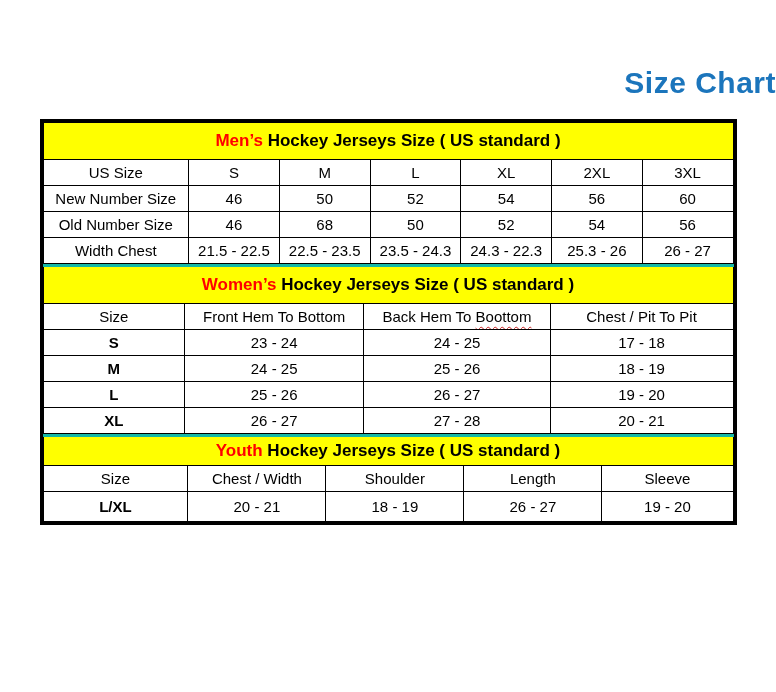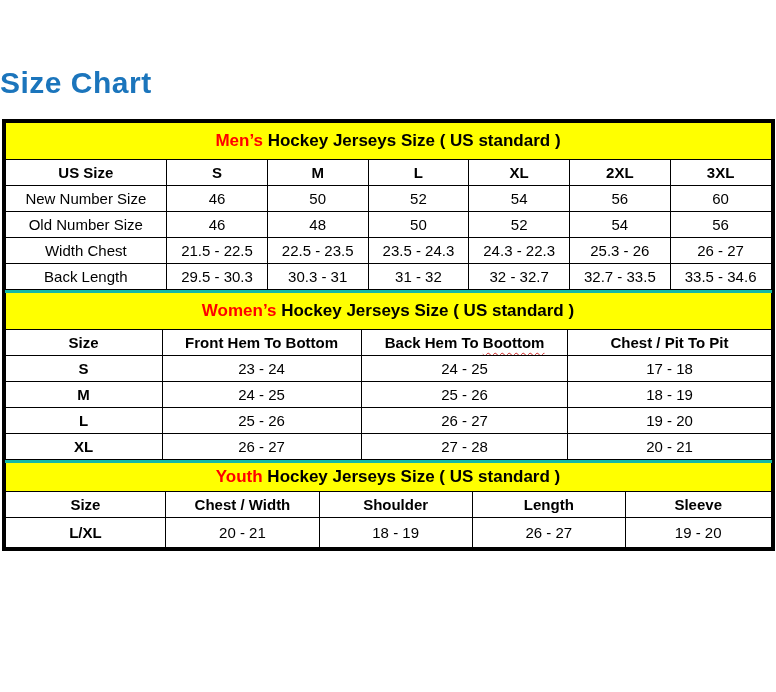--- a/index.html
+++ b/index.html
@@ -5,28 +5,28 @@
   * { box-sizing: border-box; }
   html, body {
     margin: 0; padding: 0;
     width: 776px; height: 692px;
     background: #ffffff;
     font-family: "Liberation Sans", sans-serif;
     color: #000000;
   }
   .page-title {
     margin: 66px 0 0 0;
-    text-align: left;
+    text-align: right;
     font-size: 30px;
     font-weight: bold;
     color: #1B75BC;
     letter-spacing: 0.5px;
   }
   .chart-wrap {
-    width: 773px;
+    width: 697px;
     margin: 19px auto 0 auto;
     border: 3px solid #000000;
     background: #ffffff;
   }
   table.section-table {
     width: 100%;
     border-collapse: collapse;
     table-layout: fixed;
   }
   table.section-table + table.section-table {
@@ -34,21 +34,21 @@
   }
   th, td {
     border: 1.5px solid #000000;
     text-align: center;
     vertical-align: middle;
     font-size: 15px;
     padding: 4px 2px;
     overflow: hidden;
     white-space: nowrap;
   }
-  th { font-weight: bold; }
+  th { font-weight: normal; }
   tr.band td {
     background: #FFFF00;
     font-weight: bold;
     font-size: 17px;
     padding: 8px 2px;
   }
   .compact tr.band td { padding: 4px 2px; }
   tr.band .hl { color: #FF0000; }
   .bold-first tbody tr:not(.band) td:first-child { font-weight: bold; }
   .youth-rows tbody tr:not(.band):not(:first-child) td { padding: 6px 2px; }
@@ -97,43 +97,34 @@
           <td>46</td>
           <td>50</td>
           <td>52</td>
           <td>54</td>
           <td>56</td>
           <td>60</td>
         </tr>
         <tr>
           <td>Old Number Size</td>
           <td>46</td>
-          <td>48</td>
+          <td>68</td>
           <td>50</td>
           <td>52</td>
           <td>54</td>
           <td>56</td>
         </tr>
         <tr>
           <td>Width Chest</td>
           <td>21.5 - 22.5</td>
           <td>22.5 - 23.5</td>
           <td>23.5 - 24.3</td>
           <td>24.3 - 22.3</td>
           <td>25.3 - 26</td>
           <td>26 - 27</td>
-        </tr>
-        <tr>
-          <td>Back Length</td>
-          <td>29.5 - 30.3</td>
-          <td>30.3 - 31</td>
-          <td>31 - 32</td>
-          <td>32 - 32.7</td>
-          <td>32.7 - 33.5</td>
-          <td>33.5 - 34.6</td>
         </tr>
       </tbody>
   </table>
 
   <table class="section-table bold-first">
     <colgroup>
       <col style="width:20.5%">
         <col style="width:26%">
         <col style="width:27%">
         <col style="width:26.5%">

